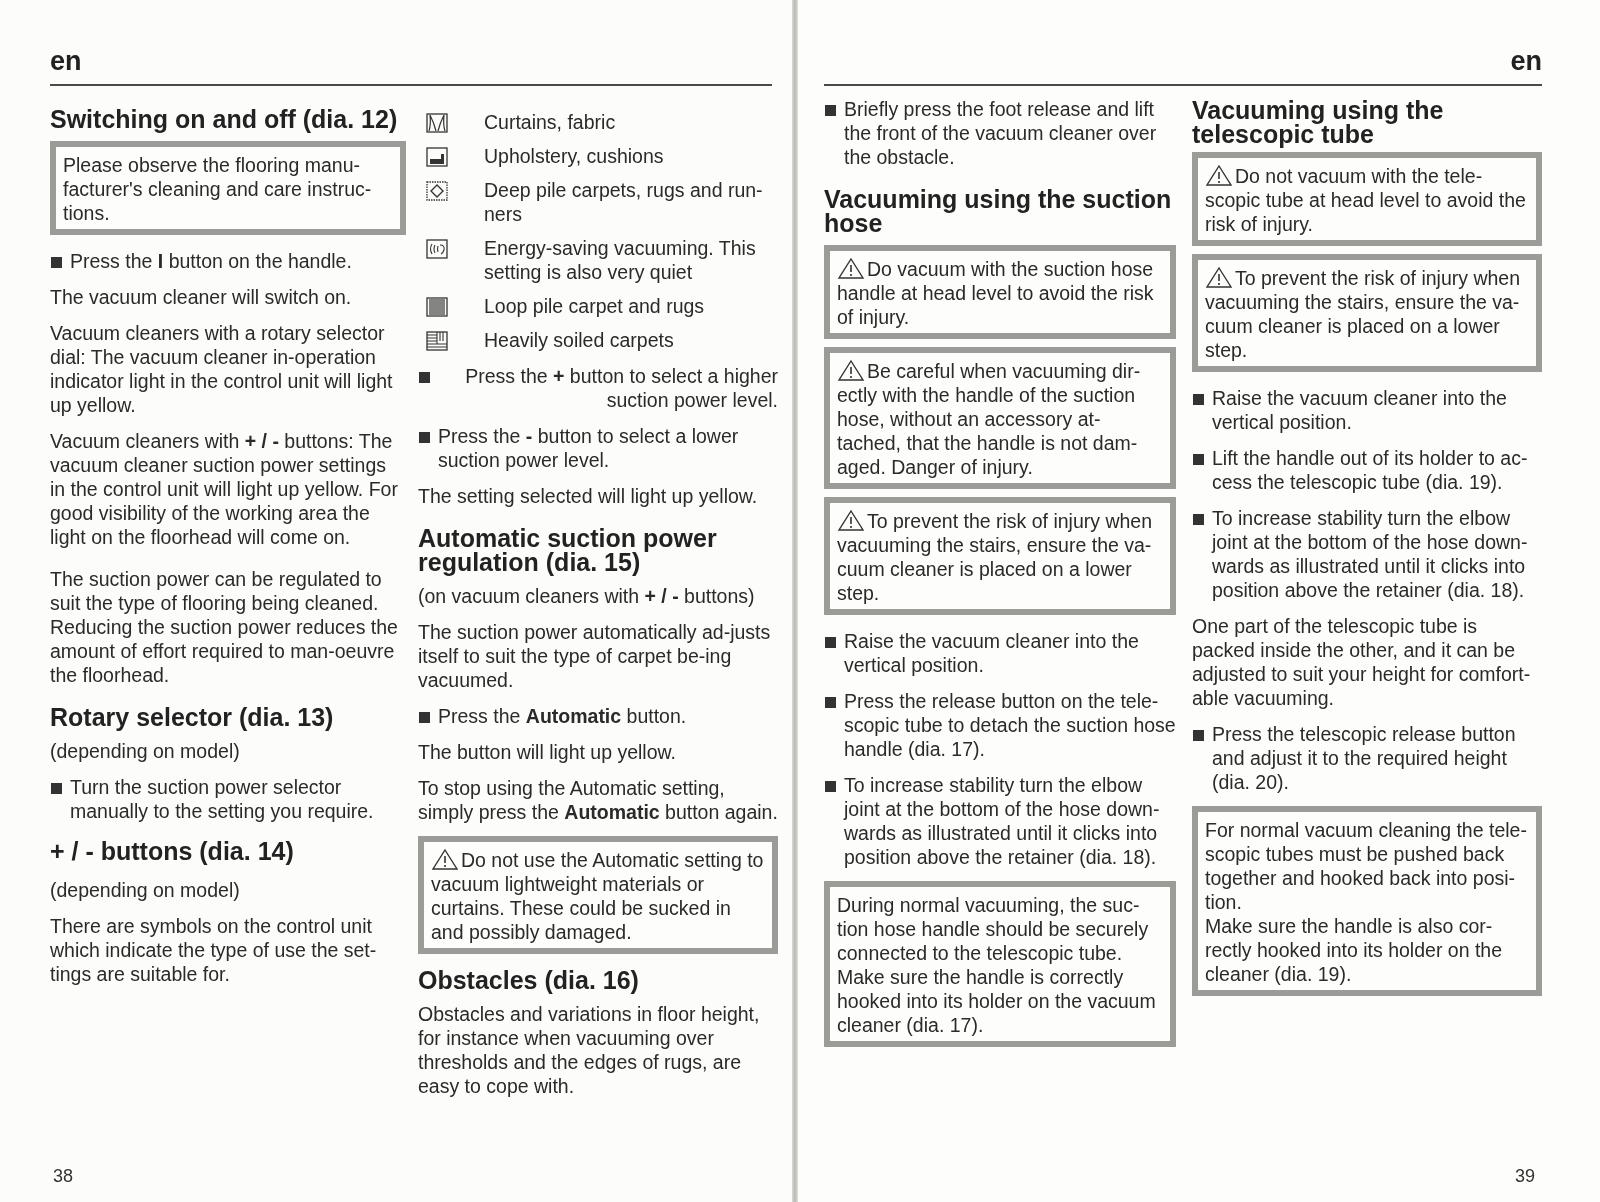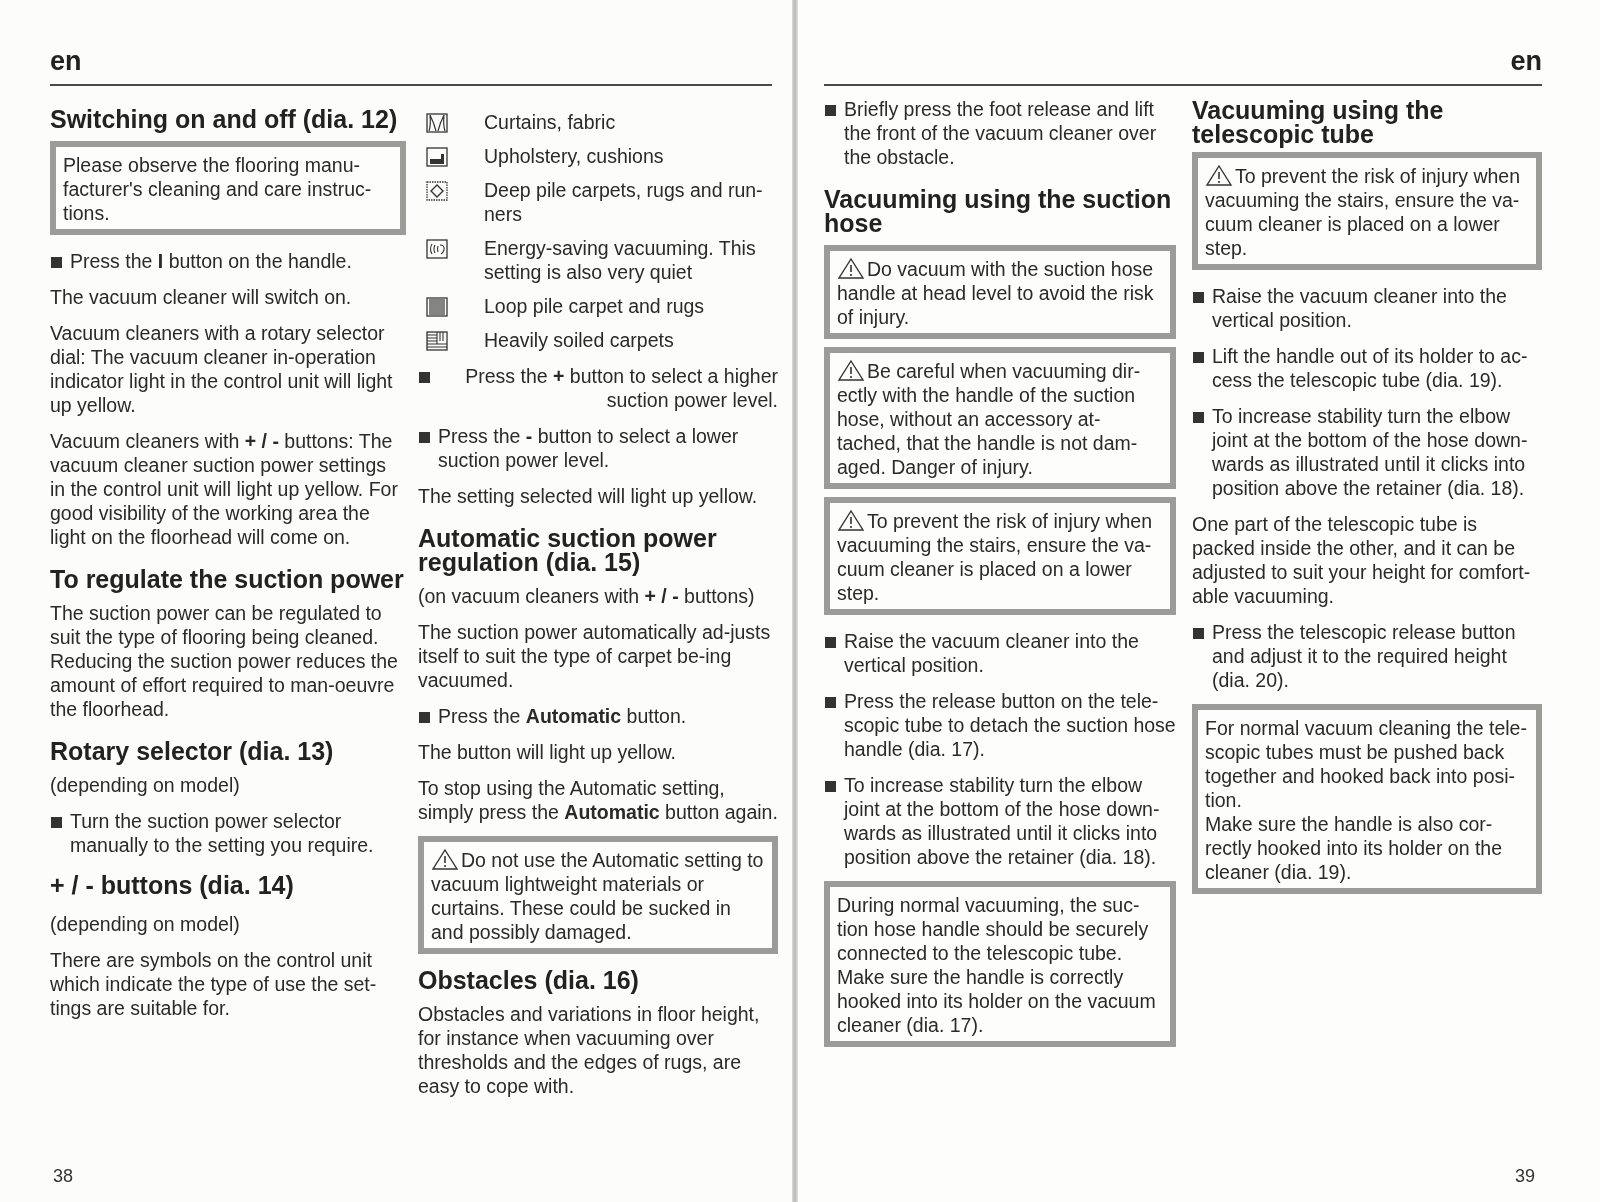--- a/index.html
+++ b/index.html
@@ -59,21 +59,20 @@
     </div>
     <div class="b">
       <span>Press the </span><strong>I</strong><span> button on the handle.</span>
     </div>
     <div class="p">The vacuum cleaner will switch on.</div>
     <div class="p">Vacuum cleaners with a rotary selector dial: The vacuum cleaner in-operation indicator light in the control unit will light up yellow.</div>
     <div class="p" style="margin-bottom:18px;">
       <span>Vacuum cleaners with </span><strong>+ / -</strong><span> buttons: The vacuum cleaner suction power settings in the control unit will light up yellow. For good visibility of the working area the light on the floorhead will come on.</span>
     </div>
 
-    <div class="h">To regulate the suction power</div>
     <div class="p" style="margin-bottom:18px;">The suction power can be regulated to suit the type of flooring being cleaned. Reducing the suction power reduces the amount of effort required to man-oeuvre the floorhead.</div>
 
     <div class="h">Rotary selector (dia. 13)</div>
     <div class="p">(depending on model)</div>
     <div class="b" style="margin-bottom:16px;">Turn the suction power selector manually to the setting you require.</div>
 
     <div class="h" style="margin-bottom:15px;">+ / - buttons (dia. 14)</div>
     <div class="p">(depending on model)</div>
     <div class="p">There are symbols on the control unit which indicate the type of use the set-tings are suitable for.</div>
   </div>
@@ -193,20 +192,27 @@
     <div class="b">Raise the vacuum cleaner into the vertical position.</div>
     <div class="b">Press the release button on the tele-scopic tube to detach the suction hose handle (dia. 17).</div>
     <div class="b">To increase stability turn the elbow joint at the bottom of the hose down-wards as illustrated until it clicks into position above the retainer (dia. 18).</div>
     <div class="box">
       <span>During normal vacuuming, the suc-tion hose handle should be securely connected to the telescopic tube. Make sure the handle is correctly hooked into its holder on the vacuum cleaner (dia. 17).</span>
     </div>
   </div>
 
   <div class="col col-r2">
     <div class="h" style="margin-bottom:6px;">Vacuuming using the telescopic tube</div>
+    <div class="box">
+      <svg class="warn-ico" viewBox="0 0 28 22">
+          <path d="M14 2 L26 21 L2 21 Z" fill="none" stroke="#333" stroke-width="1.4"></path>
+          <path d="M14 8 V15" stroke="#333" stroke-width="1.6"></path>
+          <circle cx="14" cy="18" r="1.1" fill="#333"></circle>
+        </svg><span>Do not vacuum with the tele-scopic tube at head level to avoid the risk of injury.</span>
+    </div>
     <div class="box" style="margin-bottom:14px;">
       <svg class="warn-ico" viewBox="0 0 28 22">
           <path d="M14 2 L26 21 L2 21 Z" fill="none" stroke="#333" stroke-width="1.4"></path>
           <path d="M14 8 V15" stroke="#333" stroke-width="1.6"></path>
           <circle cx="14" cy="18" r="1.1" fill="#333"></circle>
         </svg><span>To prevent the risk of injury when vacuuming the stairs, ensure the va-cuum cleaner is placed on a lower step.</span>
     </div>
     <div class="b">Raise the vacuum cleaner into the vertical position.</div>
     <div class="b">Lift the handle out of its holder to ac-cess the telescopic tube (dia. 19).</div>
     <div class="b">To increase stability turn the elbow joint at the bottom of the hose down-wards as illustrated until it clicks into position above the retainer (dia. 18).</div>

